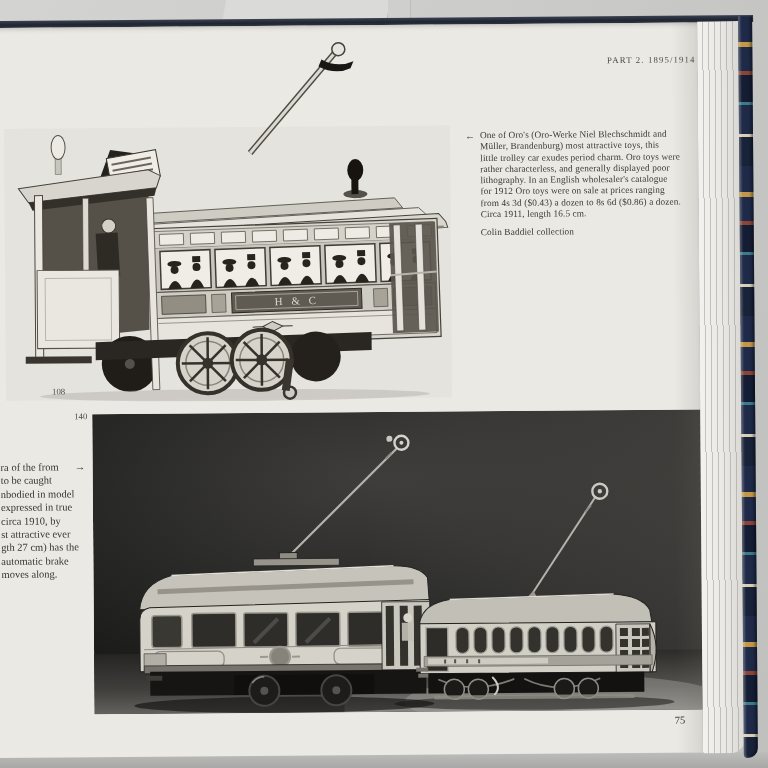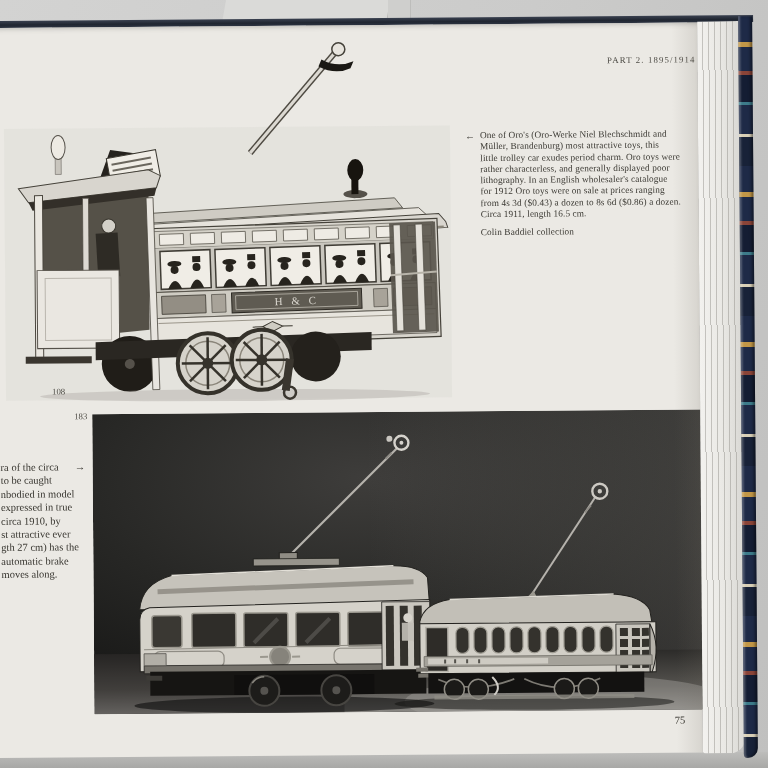--- a/index.html
+++ b/index.html
@@ -259,39 +259,39 @@
               </g>
               <circle cx="262" cy="331" r="5.5" fill="#35322b"></circle>
             </g>
             <rect x="284" y="330" width="8" height="32" fill="#3a362f" transform="rotate(8 288 346)"></rect>
             <circle cx="290" cy="364" r="6" fill="none" stroke="#3a362f" stroke-width="2.5"></circle>
           </g>
         </svg>
       </div>
 
       <div class="figure-number fig-182">108</div>
-      <div class="figure-number fig-183">183</div>
+      <div class="figure-number fig-183">140</div>
 
       <div class="caption-right">
         <span class="arrow">←</span>
         <div class="cap-lines">
           <div>One of Oro's (Oro-Werke Niel Blechschmidt and</div>
           <div>Müller, Brandenburg) most attractive toys, this</div>
           <div>little trolley car exudes period charm. Oro toys were</div>
           <div>rather characterless, and generally displayed poor</div>
           <div>lithography. In an English wholesaler's catalogue</div>
           <div>for 1912 Oro toys were on sale at prices ranging</div>
           <div>from 4s 3d ($0.43) a dozen to 8s 6d ($0.86) a dozen.</div>
           <div>Circa 1911, length 16.5 cm.</div>
         </div>
         <div class="credit">Colin Baddiel collection</div>
       </div>
 
       <div class="caption-left">
-        <div><span>ra of the circa</span><span class="arrow">→</span></div>
+        <div><span>ra of the from</span><span class="arrow">→</span></div>
         <div>to be caught</div>
         <div>nbodied in model</div>
         <div>expressed in true</div>
         <div>circa 1910, by</div>
         <div>st attractive ever</div>
         <div>gth 27 cm) has the</div>
         <div>automatic brake</div>
         <div>moves along.</div>
       </div>
 

